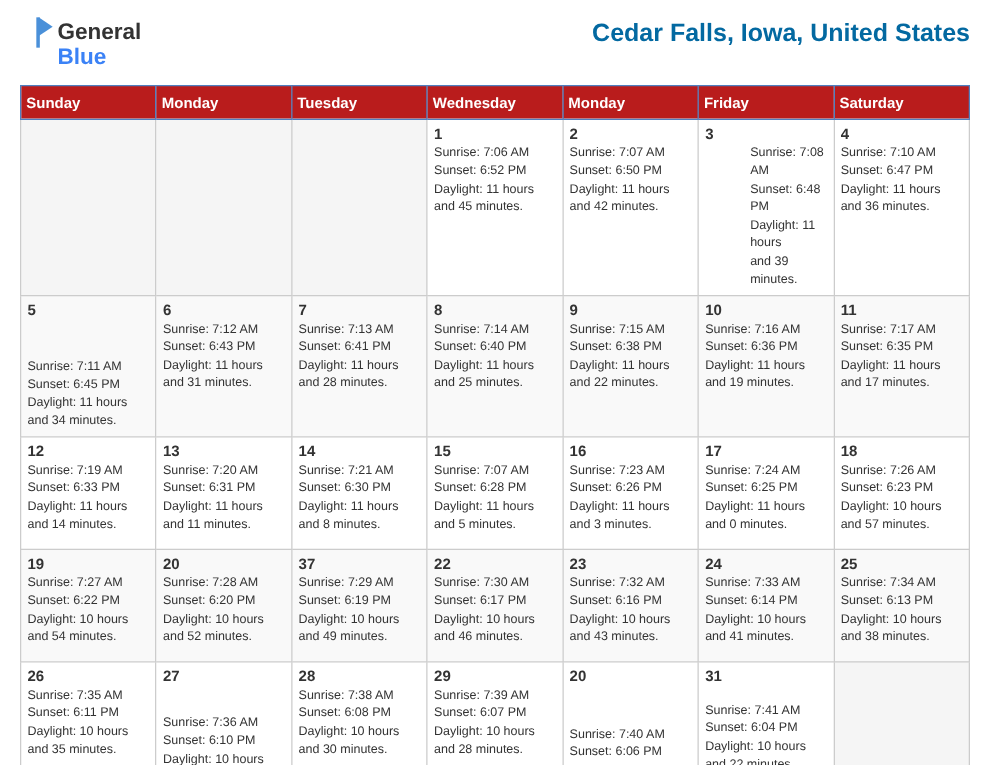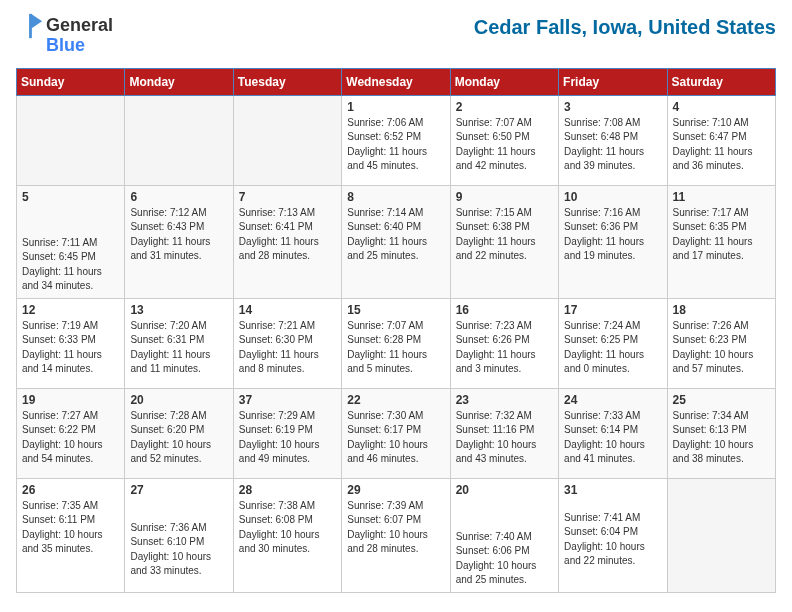--- a/index.html
+++ b/index.html
@@ -144,21 +144,21 @@
         </td>
         <td>
           <span class="day-number">2</span>
           <div class="day-info" style="white-space: pre-line;">Sunrise: 7:07 AM
 Sunset: 6:50 PM
 Daylight: 11 hours
 and 42 minutes.</div>
         </td>
         <td>
           <span class="day-number">3</span>
-          <div class="day-info" style="white-space: pre-line;">Sunrise: 7:08 AM
+          <div class="day-info" style="white-space: pre-line; margin-left: 36px;">Sunrise: 7:08 AM
 Sunset: 6:48 PM
 Daylight: 11 hours
 and 39 minutes.</div>
         </td>
         <td>
           <span class="day-number">4</span>
           <div class="day-info" style="white-space: pre-line;">Sunrise: 7:10 AM
 Sunset: 6:47 PM
 Daylight: 11 hours
 and 36 minutes.</div>
@@ -291,21 +291,21 @@
         <td>
           <span class="day-number">22</span>
           <div class="day-info" style="white-space: pre-line;">Sunrise: 7:30 AM
 Sunset: 6:17 PM
 Daylight: 10 hours
 and 46 minutes.</div>
         </td>
         <td>
           <span class="day-number">23</span>
           <div class="day-info" style="white-space: pre-line;">Sunrise: 7:32 AM
-Sunset: 11:16 PM
+Sunset: 6:16 PM
 Daylight: 10 hours
 and 43 minutes.</div>
         </td>
         <td>
           <span class="day-number">24</span>
           <div class="day-info" style="white-space: pre-line;">Sunrise: 7:33 AM
 Sunset: 6:14 PM
 Daylight: 10 hours
 and 41 minutes.</div>
         </td>

